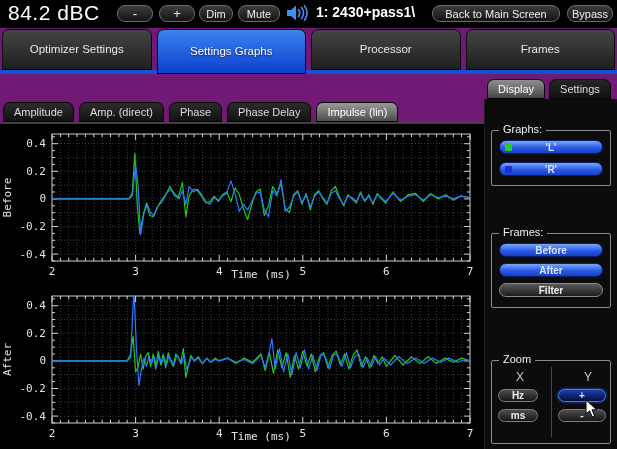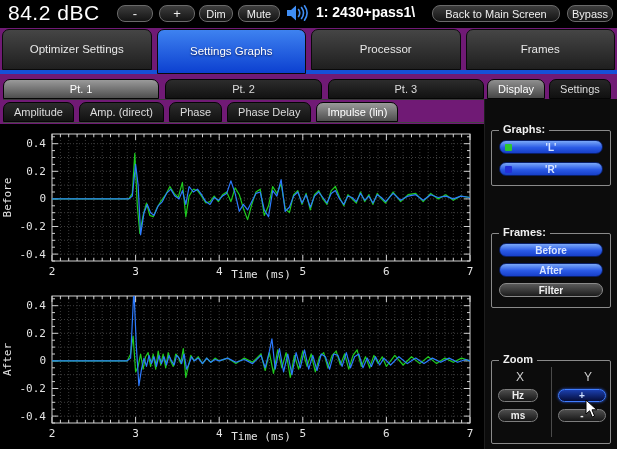--- a/index.html
+++ b/index.html
@@ -62,21 +62,21 @@
   }
   .graph-tab.selected { background:linear-gradient(#9a9a9a,#4e4e4e); color:#fff; }
   
   .chart-area { position:absolute; left:0; top:124px; width:484px; height:325px; background:#000; }
   .chart { position:absolute; left:0; width:484px; height:162px; }
   .chart-before { top:1px; }
   .chart-after  { top:163px; }
   
   .side-panel { position:absolute; left:484px; top:99px; width:133px; height:350px; background:#0c0c0c; border-left:1px solid #1e1e1e; }
   .box { position:absolute; left:6px; width:120px; border:1px solid #8a8a8a; border-radius:2px; }
-  .box-label { position:absolute; top:-8px; left:7px; background:#0c0c0c; padding:0 4px; font-size:11px; font-weight:bold; color:#f0f0f0; }
+  .box-label { position:absolute; top:-8px; left:7px; background:#0c0c0c; padding:0 4px; font-size:11px; font-weight:normal; color:#f0f0f0; }
   .box-graphs { top:31px; height:56px; }
   .box-frames { top:134px; height:75px; }
   .box-zoom   { top:261px; height:84px; }
   .pill {
     position:absolute; left:7px; width:104px; height:14px; border-radius:8px;
     display:flex; align-items:center; justify-content:center;
     font-size:10px; font-weight:bold; cursor:default;
   }
   .pill.blue { background:linear-gradient(#7aa8f8 0%,#2a5ae6 55%,#173fc8 100%); border:1px solid #0a1f66; color:#d8e5ff; }
   .pill.dark { background:linear-gradient(#5a5a5a,#1c1c1c); border:1px solid #8a8a8a; color:#f2f2f2; }
@@ -115,25 +115,20 @@
   </div>
 
   <div class="bluebar"></div>
   <div class="main-tabs">
     <div class="main-tab">Optimizer Settings</div>
     <div class="main-tab selected">Settings Graphs</div>
     <div class="main-tab">Processor</div>
     <div class="main-tab">Frames</div>
   </div>
 
-  <div class="pt-tabs">
-    <div class="pt-tab selected">Pt. 1</div>
-    <div class="pt-tab">Pt. 2</div>
-    <div class="pt-tab">Pt. 3</div>
-  </div>
 
   <div class="panel-tabs">
     <div class="panel-tab selected">Display</div>
     <div class="panel-tab">Settings</div>
   </div>
 
   <div class="graph-tabs">
     <div class="graph-tab">Amplitude</div>
     <div class="graph-tab">Amp. (direct)</div>
     <div class="graph-tab">Phase</div>

